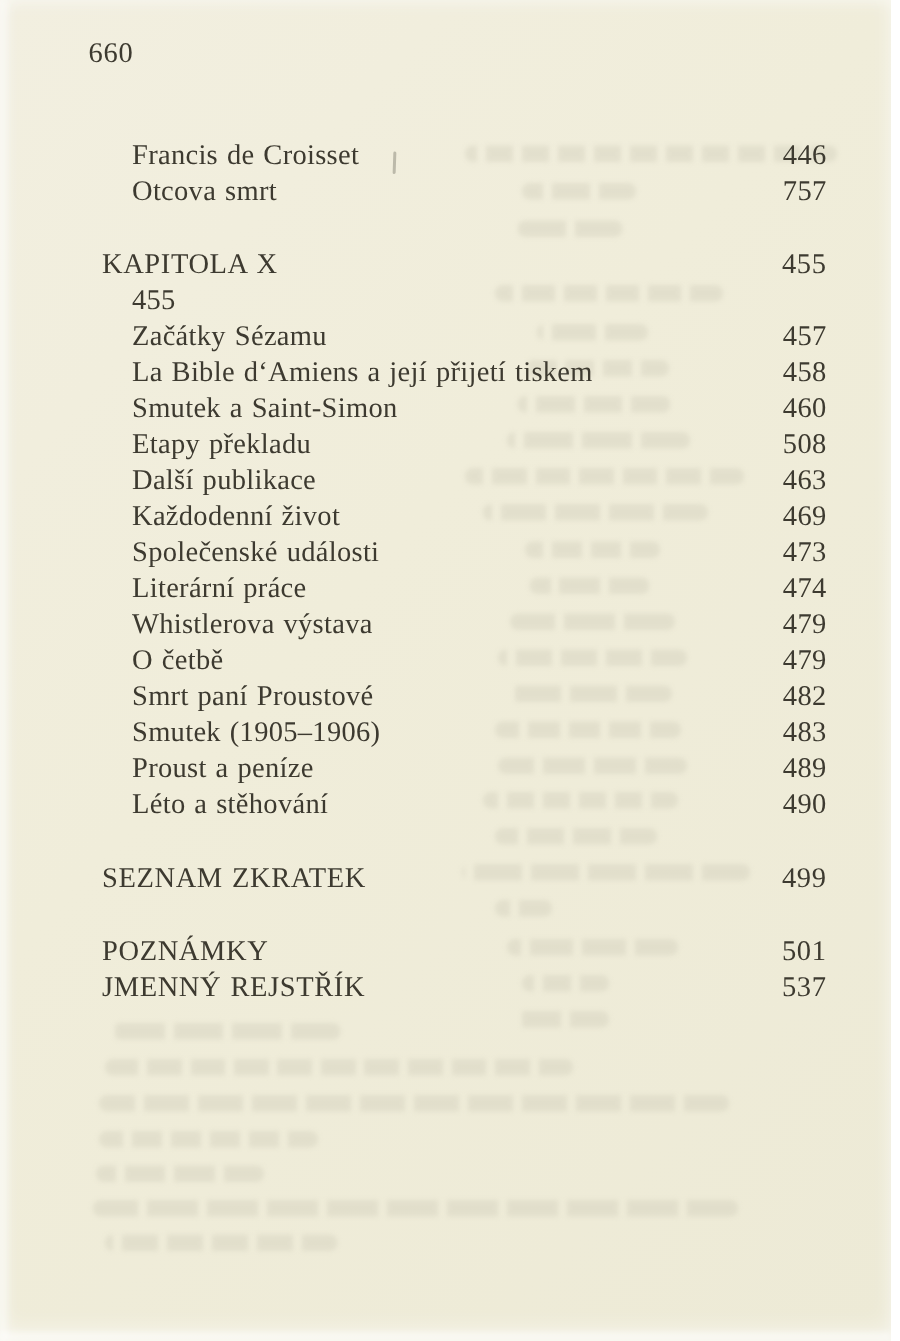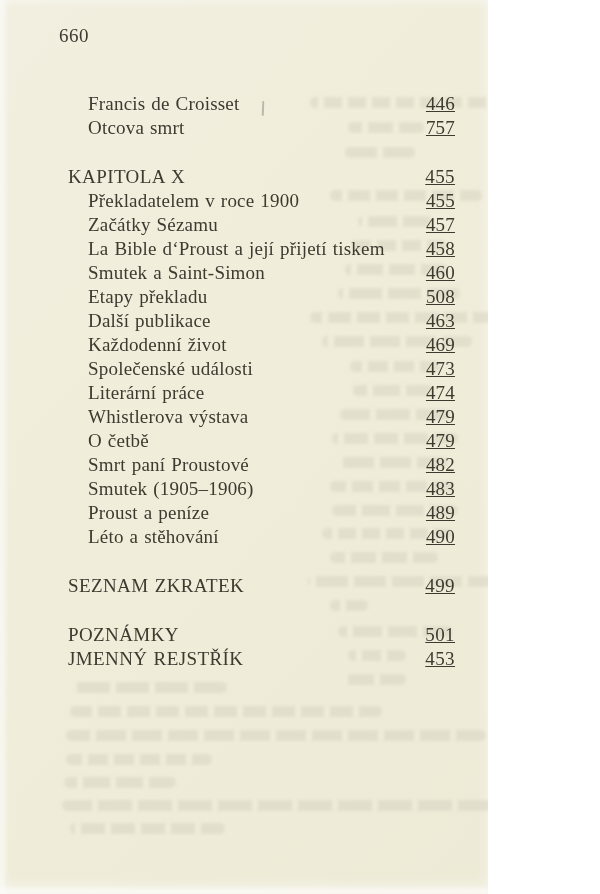--- a/index.html
+++ b/index.html
@@ -7,21 +7,21 @@
     padding: 0;
   }
   body {
     width: 600px;
     height: 894px;
     overflow: hidden;
     font-family: "Liberation Serif", "DejaVu Serif", serif;
   }
   .page {
     position: relative;
-    width: 488px;
+    width: 594px;
     height: 894px;
     background: linear-gradient(133deg, #f2efe0 0%, #f0edda 42%, #edead6 100%);
     box-shadow: inset 0 -8px 14px rgba(255,255,255,0.45),
                 inset 5px 0 10px rgba(255,255,255,0.30),
                 inset 0 4px 10px rgba(255,255,255,0.25);
     color: #3d3a30;
     overflow: hidden;
   }
   .folio {
     position: absolute;
@@ -53,38 +53,37 @@
     top: 92px;
   }
   .toc-group {
     margin-bottom: 25px;
   }
   .toc-row {
     display: flex;
     justify-content: space-between;
     align-items: baseline;
     padding-left: 88px;
-    padding-right: 33px;
+    padding-right: 43px;
     font-size: 19px;
     line-height: 24px;
     word-spacing: 1px;
     letter-spacing: 0.2px;
   }
   .toc-row.heading {
     padding-left: 68px;
     letter-spacing: 0.4px;
   }
   .toc-title {
     white-space: nowrap;
   }
   .toc-title .it {
   }
   .toc-page {
     font-variant-numeric: lining-nums;
-    text-decoration: underline;
   }
   
   .scratch {
     position: absolute;
     left: 262px;
     top: 101px;
     width: 1.5px;
     height: 15px;
     background: rgba(125,122,108,0.45);
     transform: rotate(2deg);
@@ -157,29 +156,28 @@
           <span class="toc-title"><span>Otcova smrt</span></span>
           <span class="toc-page">757</span>
         </div>
       </div>
       <div class="toc-group">
         <div class="toc-row heading">
           <span class="toc-title"><span>KAPITOLA X</span></span>
           <span class="toc-page">455</span>
         </div>
         <div class="toc-row">
-          <span class="toc-title"><span>Překladatelem v roce 1900</span></span>
           <span class="toc-page">455</span>
         </div>
         <div class="toc-row">
           <span class="toc-title"><span>Začátky </span><span class="it">Sézamu</span></span>
           <span class="toc-page">457</span>
         </div>
         <div class="toc-row">
-          <span class="toc-title"><span class="it">La Bible d‘Proust</span><span> a její přijetí tiskem</span></span>
+          <span class="toc-title"><span class="it">La Bible d‘Amiens</span><span> a její přijetí tiskem</span></span>
           <span class="toc-page">458</span>
         </div>
         <div class="toc-row">
           <span class="toc-title"><span>Smutek a Saint-Simon</span></span>
           <span class="toc-page">460</span>
         </div>
         <div class="toc-row">
           <span class="toc-title"><span>Etapy překladu</span></span>
           <span class="toc-page">508</span>
         </div>
@@ -230,21 +228,21 @@
           <span class="toc-page">499</span>
         </div>
       </div>
       <div class="toc-group">
         <div class="toc-row heading">
           <span class="toc-title"><span>POZNÁMKY</span></span>
           <span class="toc-page">501</span>
         </div>
         <div class="toc-row heading">
           <span class="toc-title"><span>JMENNÝ REJSTŘÍK</span></span>
-          <span class="toc-page">453</span>
+          <span class="toc-page">537</span>
         </div>
       </div>
     </div>
 
   <div class="scratch"></div>
 
   <div class="edge-bottom"></div>
   <div class="edge-left"></div>
 
 </div>

